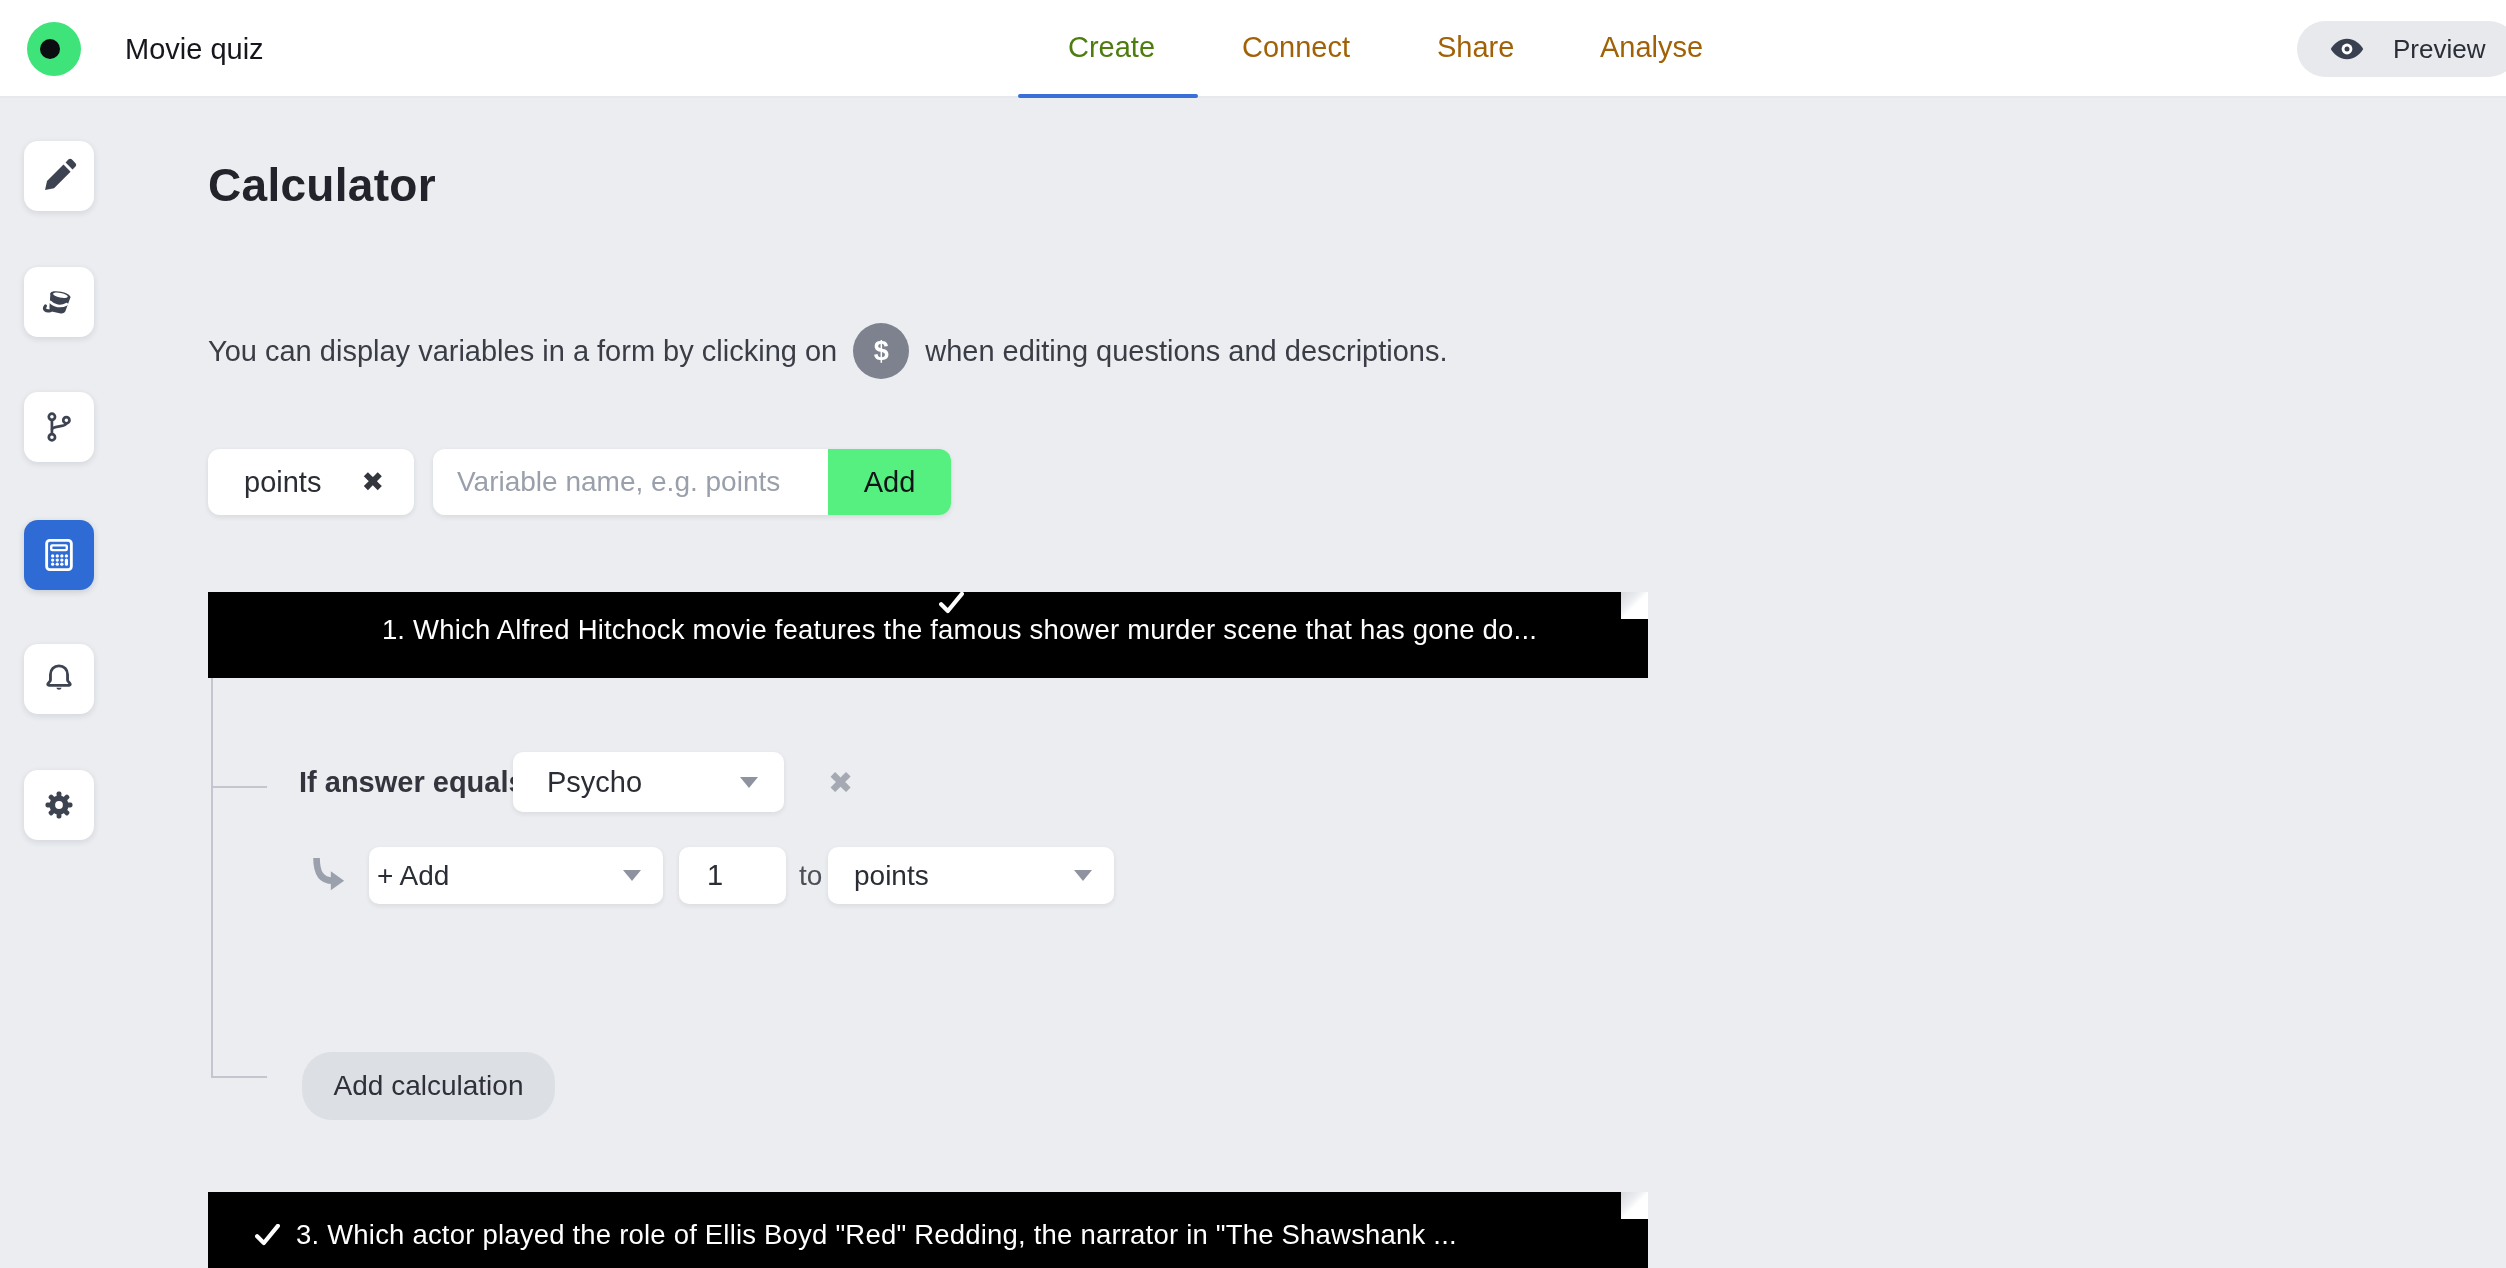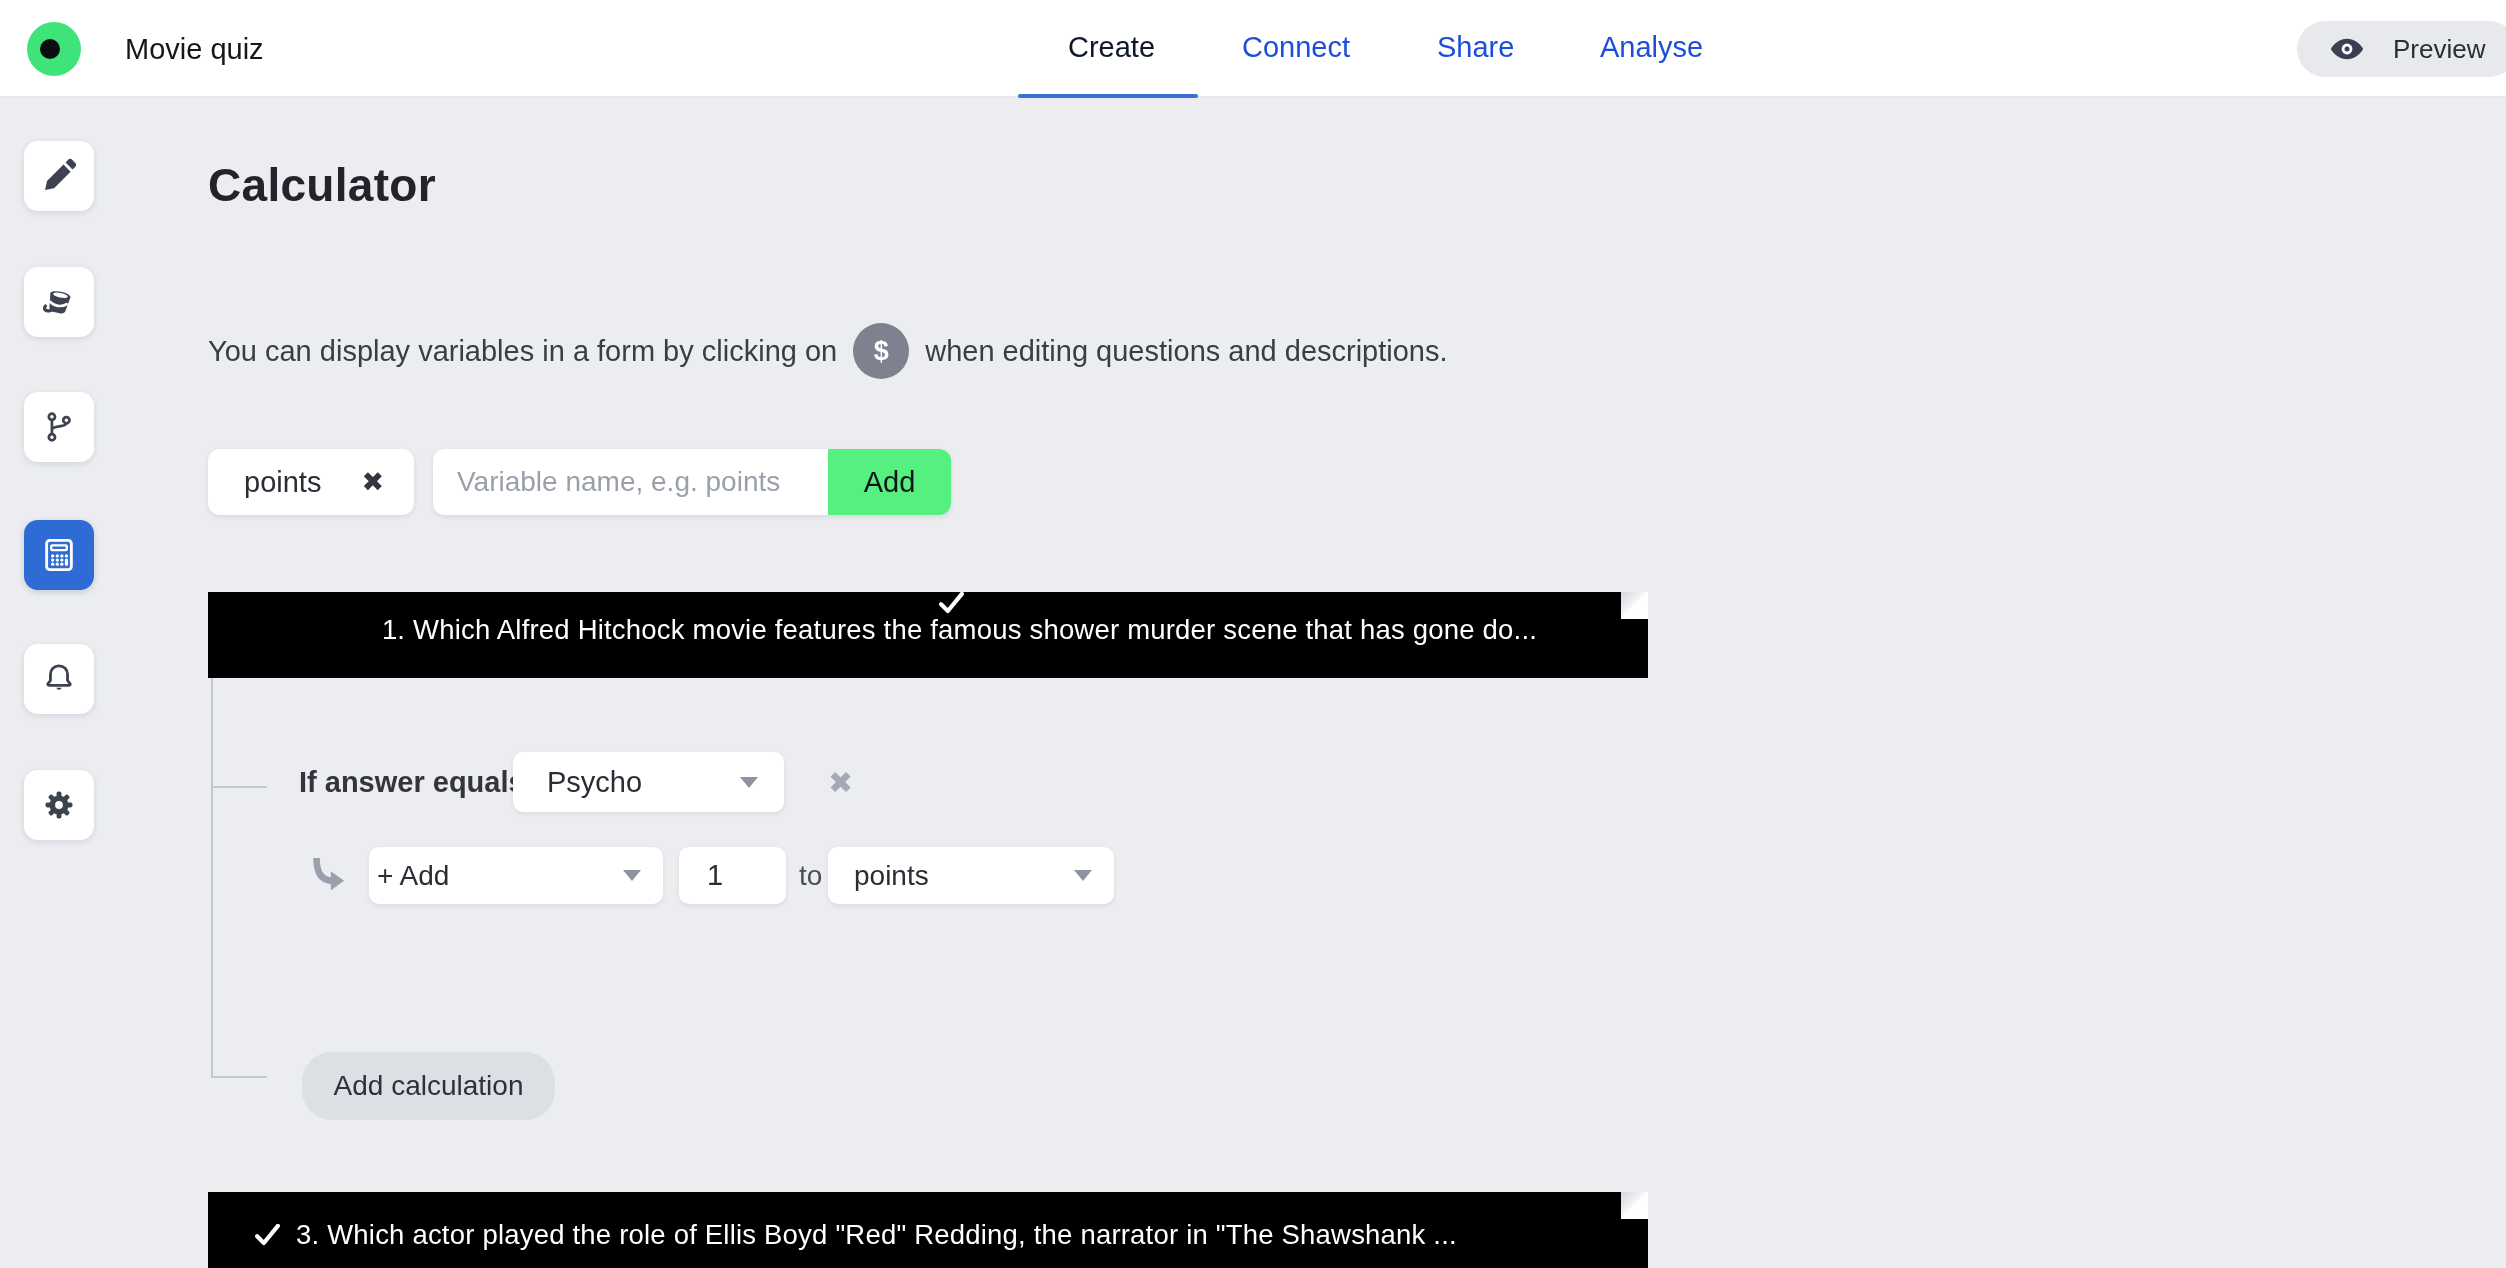--- a/index.html
+++ b/index.html
@@ -9,22 +9,22 @@
     font-family:"Liberation Sans","DejaVu Sans",sans-serif;
     color:#2c2e36;
   }
   #app { position:relative; width:2506px; height:1268px; overflow:hidden; background:#ebedf0; }
 
   
   .topbar { position:absolute; left:0; top:0; width:2506px; height:98px; background:#ffffff; border-bottom:2px solid #e6e8ec; z-index:5; }
   .logo { position:absolute; left:27px; top:22px; width:54px; height:54px; border-radius:50%; background:#3ee37a; }
   .logo-inner { position:absolute; left:13px; top:17px; width:20px; height:20px; border-radius:50%; background:#0c0d10; }
   .form-title { position:absolute; left:125px; top:0; height:98px; display:flex; align-items:center; font-size:29px; color:#15171c; }
-  .tab { position:absolute; top:0; height:94px; display:flex; align-items:center; font-size:29px; color:#1d4ed8; cursor:pointer; }
-  .tab.active { color:#0f172a; }
+  .tab { position:absolute; top:0; height:94px; display:flex; align-items:center; font-size:29px; color:#a16207; cursor:pointer; }
+  .tab.active { color:#4d7c0f; }
   .tab-underline { position:absolute; left:1018px; top:94px; width:180px; height:4px; background:#3a6fd8; border-radius:2px; }
   .preview-btn { position:absolute; left:2297px; top:21px; height:56px; min-width:198px; border-radius:28px; background:#e7e9ed; display:flex; align-items:center; gap:28px; padding:0 32px; cursor:pointer; }
   .preview-btn span { font-size:26px; color:#2b2e37; }
 
   
   .rail-btn { position:absolute; left:24px; width:70px; height:70px; border-radius:14px; background:#ffffff;
               box-shadow:0 2px 6px rgba(35,45,70,.12); display:flex; align-items:center; justify-content:center; cursor:pointer; }
   .rail-btn.active { background:#2e6bd5; box-shadow:0 2px 6px rgba(35,45,70,.18); }
 
   

